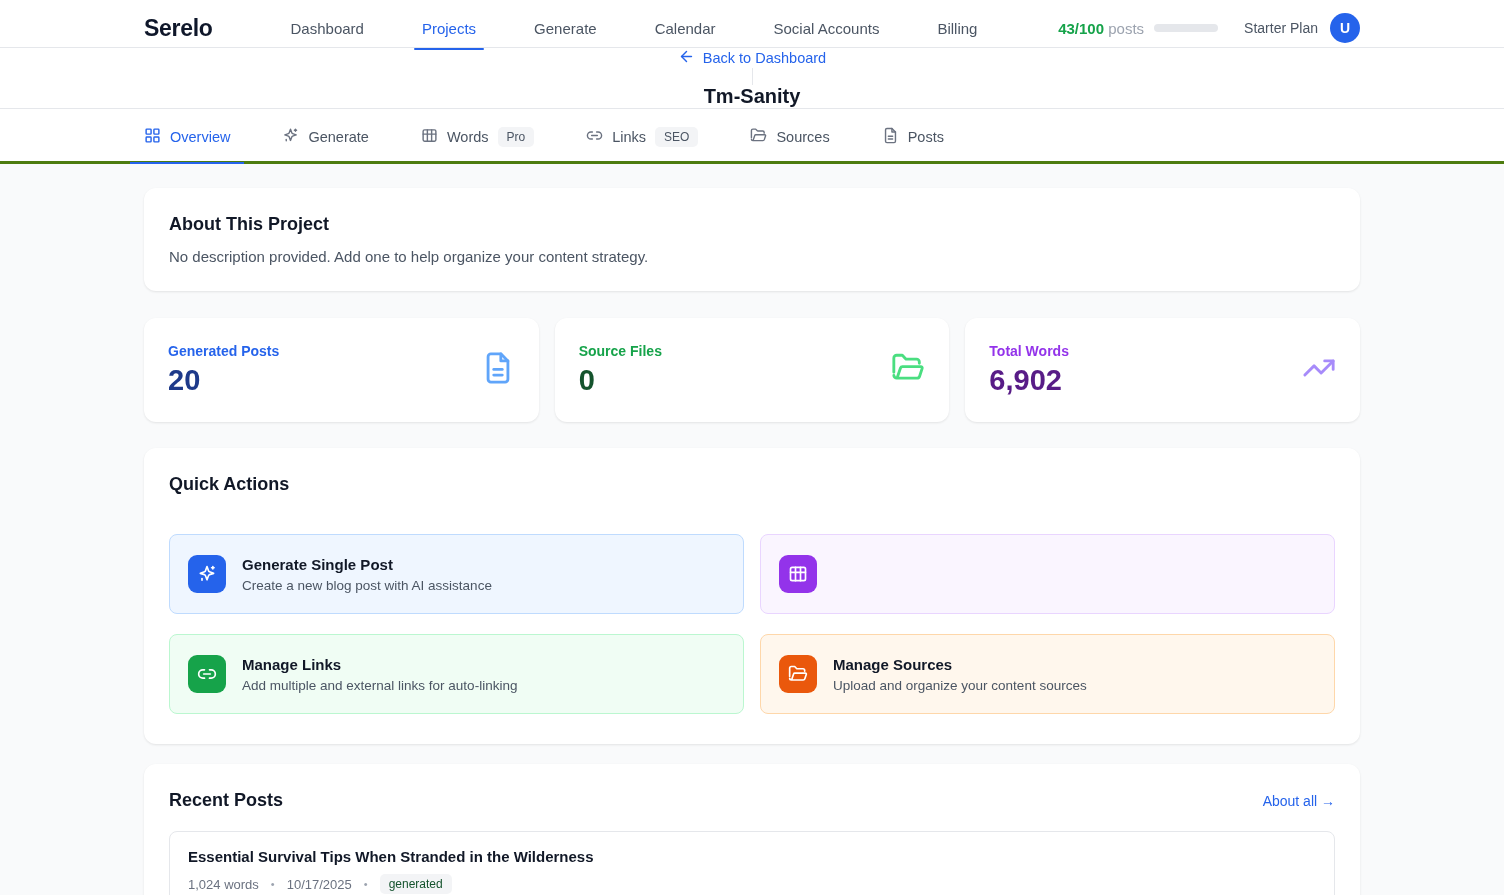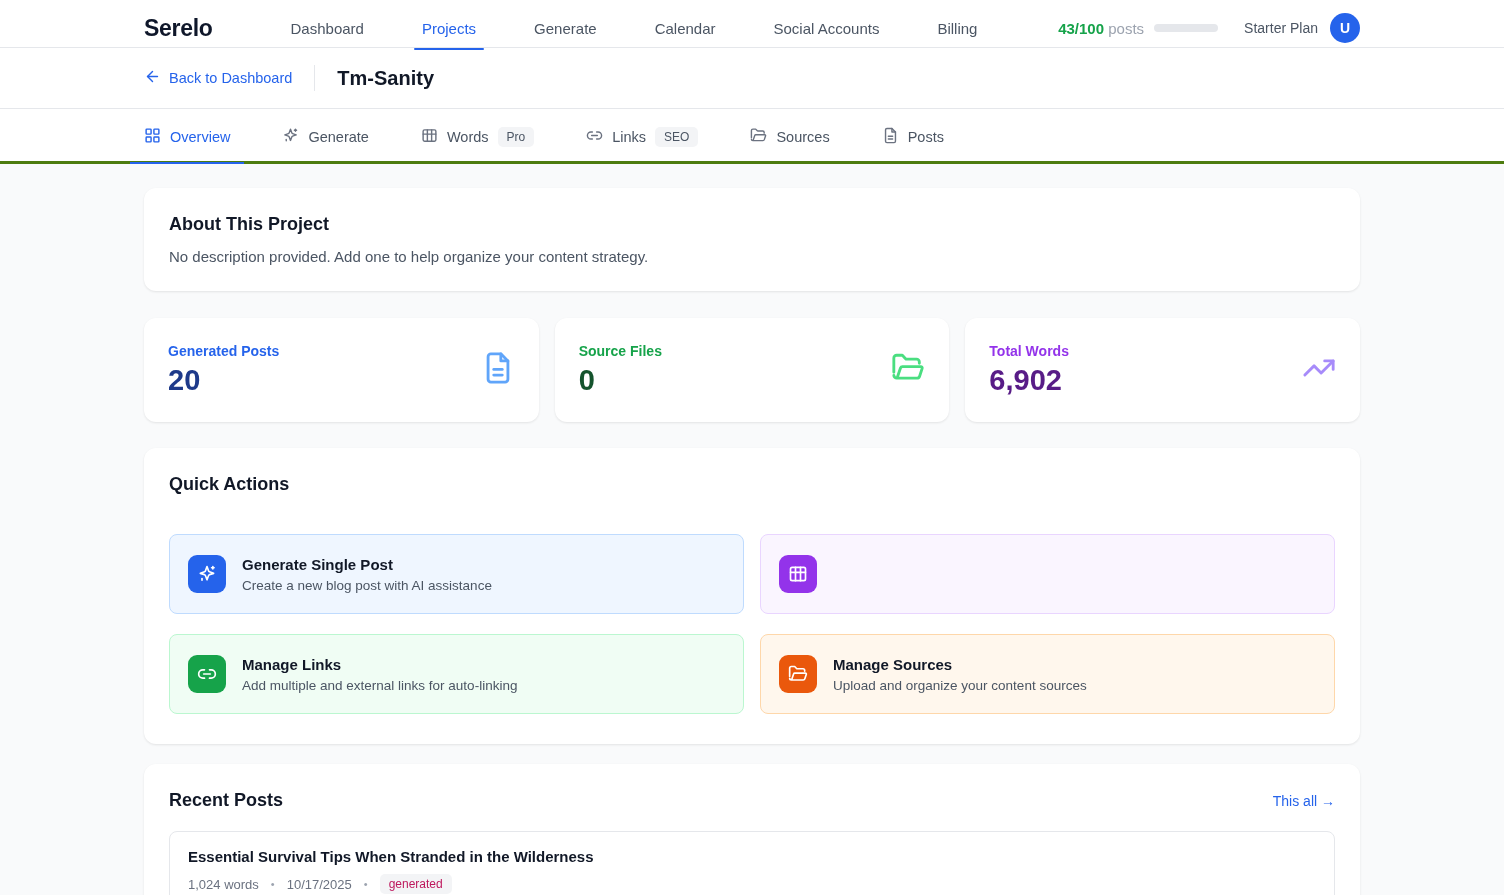--- a/index.html
+++ b/index.html
@@ -20,21 +20,21 @@
   .usage .count { color:#16a34a; font-weight:600; }
   .usage .suffix { color:#9ca3af; }
   .progress-track { width:64px; height:8px; background:#e5e7eb; border-radius:99px; overflow:hidden; margin-right:26px; }
   .progress-fill { height:100%; background:#22c55e; border-radius:99px; }
   .plan-label { font-size:14px; color:#4b5563; margin-right:12px; white-space:nowrap; }
   .avatar { width:30px; height:30px; border-radius:50%; background:#2563eb; color:#fff; font-size:14px; font-weight:600;
     display:flex; align-items:center; justify-content:center; cursor:pointer; }
 
   
   .project-header { background:#fff; border-bottom:1px solid #e5e7eb; height:61px; }
-  .project-header-inner { display:flex; align-items:center; height:100%; }
+  .project-header-inner { display:flex; align-items:center; height:100%;flex-direction:column; }
   .back-link { display:flex; align-items:center; gap:8px; color:#2563eb; font-size:14.5px; text-decoration:none; cursor:pointer; }
   .vert-divider { width:1px; height:26px; background:#e5e7eb; margin:0 22px; }
   .project-title { font-size:20px; font-weight:700; color:#111827; }
 
   
   .tabs-bar { background:#fff; border-bottom:3px solid #4d7c0f; height:55px; }
   .tabs-inner { display:flex; align-items:stretch; gap:52px; height:55px; }
   .tab { display:flex; align-items:center; gap:9px; font-size:14.5px; font-weight:500; color:#4b5563;
     border:none; background:none; cursor:pointer; position:relative; font-family:inherit; padding:0; }
   .tab svg { stroke:#6b7280; }
@@ -76,21 +76,21 @@
   .qa-desc { font-size:13.5px; color:#4b5563; margin-top:5px; }
 
   
   .recent-card { margin-top:20px; padding:26px 25px; }
   .recent-head { display:flex; align-items:center; justify-content:space-between; }
   .view-all { font-size:14px; color:#2563eb; text-decoration:none; cursor:pointer; }
   .post-item { border:1px solid #e5e7eb; border-radius:8px; padding:16px 18px; margin-top:20px; cursor:pointer; }
   .post-title { font-size:15px; font-weight:700; color:#111827; }
   .post-meta { display:flex; align-items:center; gap:12px; margin-top:9px; font-size:13px; color:#6b7280; }
   .meta-dot { color:#9ca3af; font-size:11px; }
-  .post-badge { font-size:12px; color:#be185d; background:#f3f4f6; border-radius:5px; padding:3px 9px; }
+  .post-badge { font-size:12px; color:#14532d; background:#f3f4f6; border-radius:5px; padding:3px 9px; }
 
   svg.ic { fill:none; stroke-width:2; stroke-linecap:round; stroke-linejoin:round; }
 </style>
 </head>
 <body>
 
 <header class="topbar">
   <div class="container topbar-inner">
     <div class="logo">Serelo</div>
     <nav class="main-nav">
@@ -282,21 +282,21 @@
           <div class="qa-desc">Upload and organize your content sources</div>
         </div>
       </div>
 
     </div>
   </section>
 
   <section class="card recent-card">
     <div class="recent-head">
       <h2 class="section-title">Recent Posts</h2>
-      <a class="view-all">This all →</a>
+      <a class="view-all">About all →</a>
     </div>
     <div class="post-item">
       <div class="post-title">Essential Survival Tips When Stranded in the Wilderness</div>
       <div class="post-meta">
         <span>1,024 words</span>
         <span class="meta-dot">•</span>
         <span>10/17/2025</span>
         <span class="meta-dot">•</span>
         <span class="post-badge">generated</span>
       </div>

